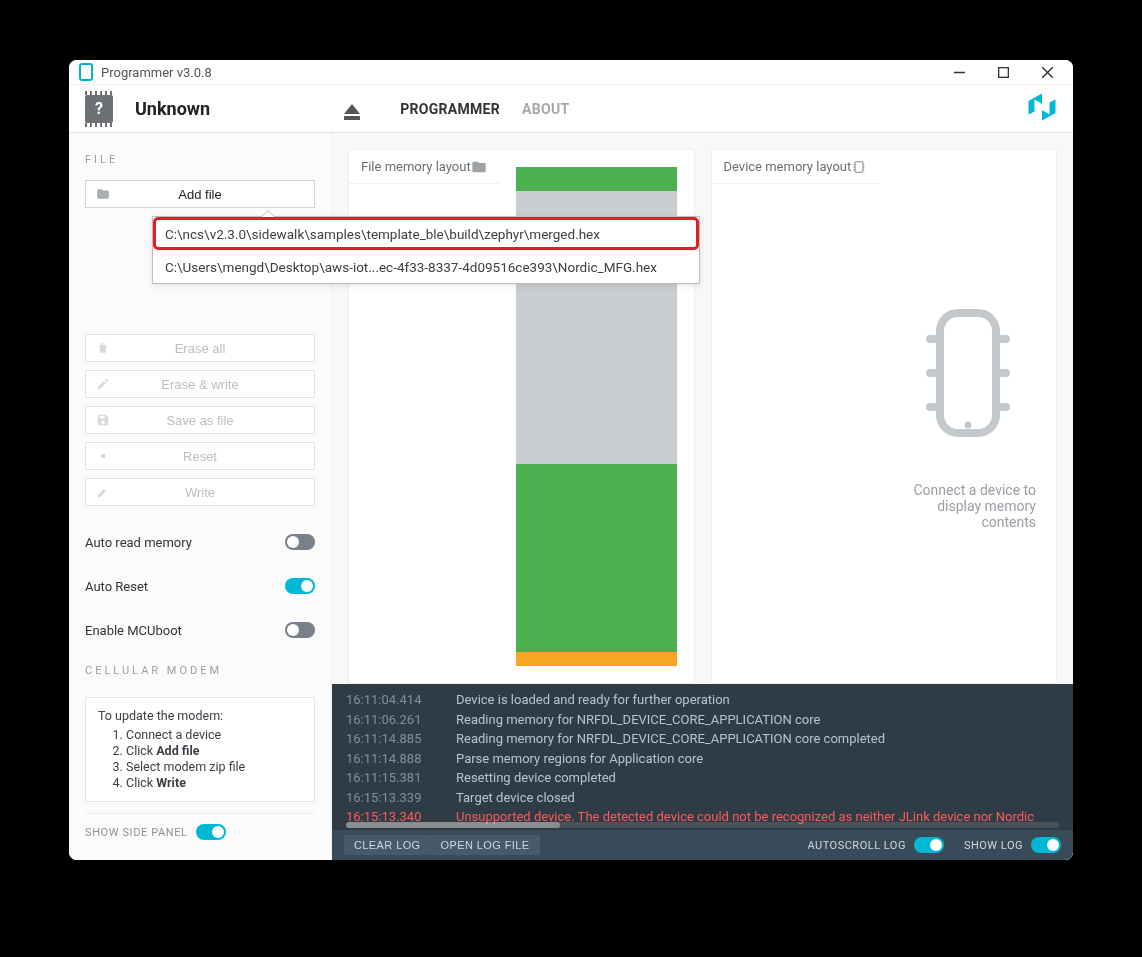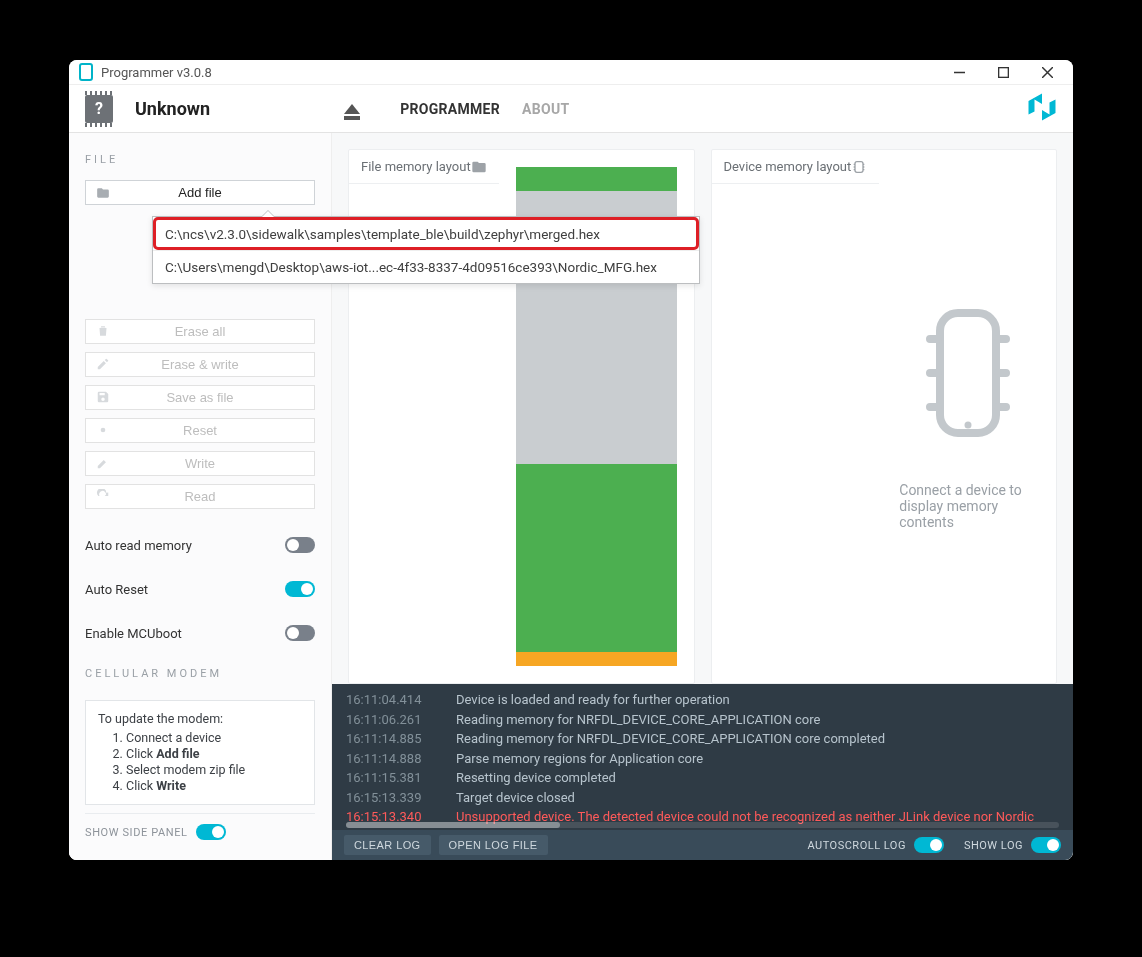--- a/index.html
+++ b/index.html
@@ -177,39 +177,39 @@
     display:flex;
     flex-direction: column;
     border: 1px solid transparent;
   }
   .mem-seg { width:100%; }
   .device-panel-body {
     flex:1; display:flex; flex-direction:column; align-items:center; justify-content:center;
     color: #9aa0a6; gap: 36px; padding: 20px;
   }
   .device-chip-svg svg { width: 100px; height: 140px; }
-  .device-hint { font-size: 14px; text-align:left; }
+  .device-hint { font-size: 14px; text-align:right; }
 
   
   .log {
     background: #2f3b45; color: #9fb1bf; font-size: 13px; padding: 6px 14px 4px;
     height: 146px; overflow:hidden; position:relative;
   }
   .log-line { display:flex; gap: 22px; height: 19.5px; align-items:center; white-space: nowrap; }
   .log-time { color:#829099; width: 88px; }
   .log-msg { color:#b7c4cd; }
   .log-line.error .log-time, .log-line.error .log-msg { color:#ff5a5a; }
   .log-scrollbar { position:absolute; left:14px; right:14px; bottom:2px; height:6px; background: rgba(255,255,255,.12); border-radius:3px; }
   .log-scrollbar .thumb { width:30%; height:100%; background: rgba(255,255,255,.35); border-radius:3px; }
 
   
   .footer {
     height: 30px; background: #394b59; display:flex; align-items:center; padding:0 12px; gap: 10px;
   }
-  .footer .left { display:flex; gap:8px; flex:0 0 auto;border-radius:8px; }
+  .footer .left { display:flex; gap:0; flex:0 0 auto;border-radius:8px; }
   .footer .right { margin-left:auto; display:flex; gap:20px; align-items:flex-end; }
   .footer .ft-btn {
     font-size: 11px; letter-spacing:.4px; color:#cfd8de; background:#465a69; border:none;
     padding: 4px 10px; border-radius:2px; cursor:pointer;
   }
   .footer .tog-label { font-size:11px; color:#cfd8de; letter-spacing:.5px; display:flex; align-items:center; gap:8px; }
 
   
   .side-bottom {
     margin-top: auto;
@@ -312,28 +312,20 @@
         </span>
         <span>Reset</span>
       </button>
       <button class="sidebar-btn disabled">
         <span class="bicon i">
           <svg viewBox="0 0 24 24" width="14" height="14">
               <path fill="currentColor" d="M3 17.25V21h3.75L17 10.75l-3.75-3.75L3 17.25z"></path>
             </svg>
         </span>
         <span>Write</span>
-      </button>
-      <button class="sidebar-btn disabled">
-        <span class="bicon i">
-          <svg viewBox="0 0 24 24" width="14" height="14">
-              <path fill="currentColor" d="M17.65 6.35A8 8 0 104 12h2a6 6 0 1111.3-2.7L15 12h6V6l-3.35.35z"></path>
-            </svg>
-        </span>
-        <span>Read</span>
       </button>
 
       <div class="toggle-row">
         <span>Auto read memory</span>
         <div class="toggle">
             <div class="knob"></div>
           </div>
       </div>
       <div class="toggle-row">
         <span>Auto Reset</span>

